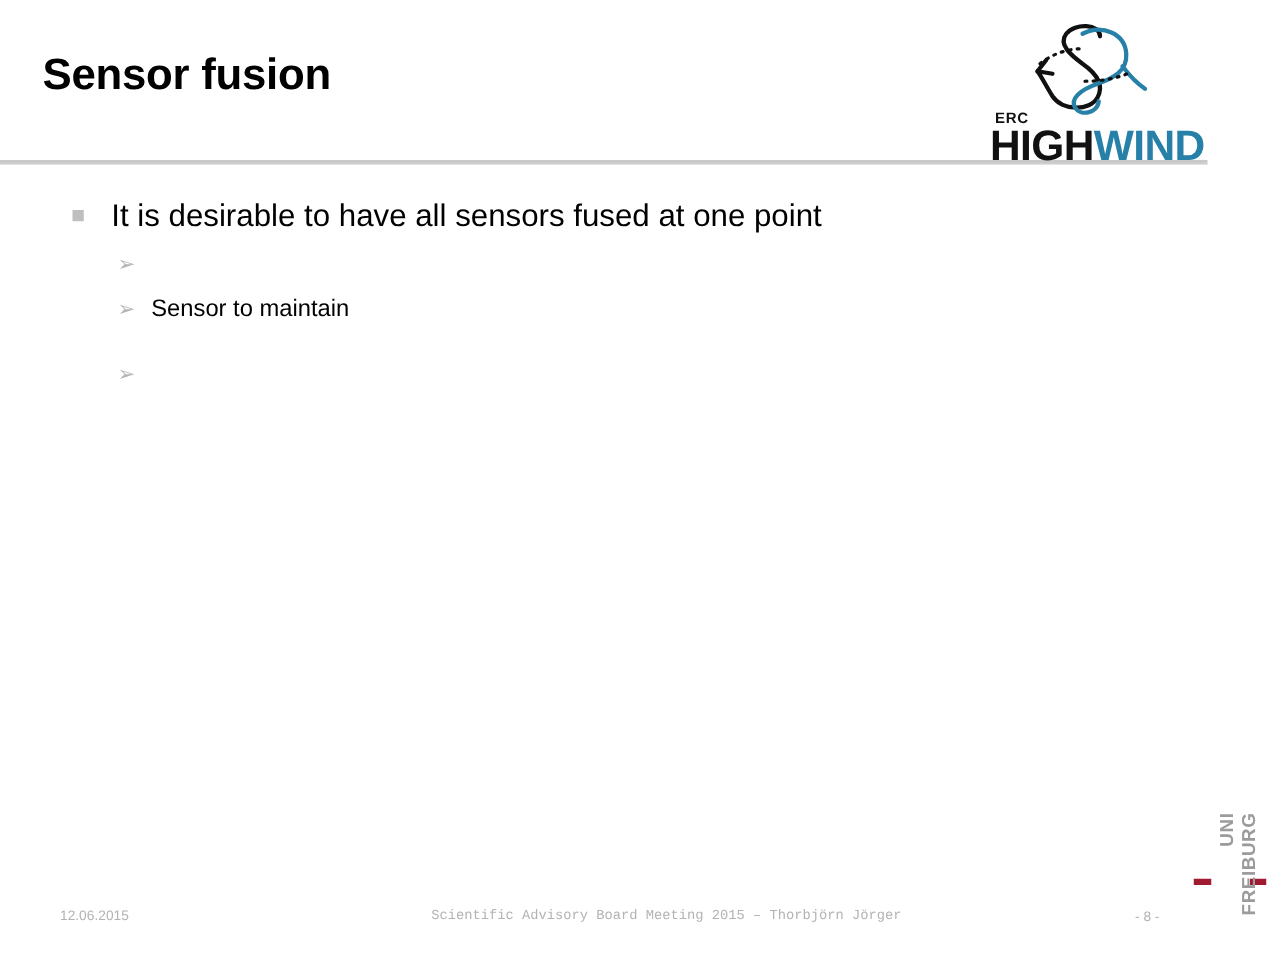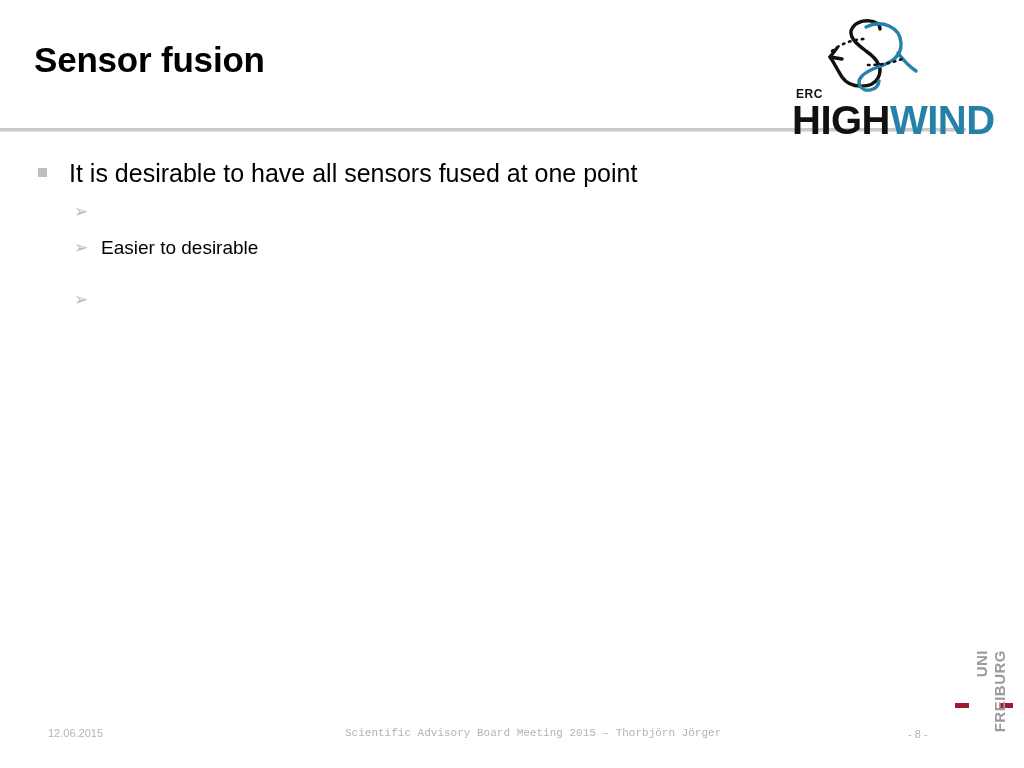--- a/index.html
+++ b/index.html
@@ -68,36 +68,36 @@
     top: 0px;
     font-size: 12px;
     font-weight: bold;
     color: #111111;
     letter-spacing: 0.6px;
   }
   .hw-name {
     position: absolute;
     left: 10px;
     top: 11px;
-    font-size: 40px;
+    font-size: 34px;
     font-weight: bold;
     letter-spacing: -0.5px;
     white-space: nowrap;
   }
   .hw-high { color: #111111; }
   .hw-wind { color: #2680a8; }
 
   
   .content {
     position: absolute;
     left: 0;
     top: 152px;
     width: 1024px;
   }
-  .bullet-group { margin-bottom: 16px; }
+  .bullet-group { margin-bottom: 16px; margin-left: 20px; }
   .bullet-group:last-child { margin-bottom: 0; }
 
   .b1 {
     position: relative;
     padding-left: 69px;
     font-size: 25px;
     color: #000000;
     line-height: 42px;
     height: 42px;
     white-space: nowrap;
@@ -227,21 +227,21 @@
     <div class="bullet-group">
       <div class="b1">
         <span class="marker"></span>
         <span>It is desirable to have all sensors fused at one point</span>
       </div>
       <div class="b2">
         <span class="marker">➢</span>
       </div>
       <div class="b2">
         <span class="marker">➢</span>
-        <span>Easier to desirable</span>
+        <span>Sensor to maintain</span>
       </div>
     </div>
 
     <div class="bullet-group">
       <div class="b2">
         <span class="marker">➢</span>
       </div>
     </div>
 
   </div>

